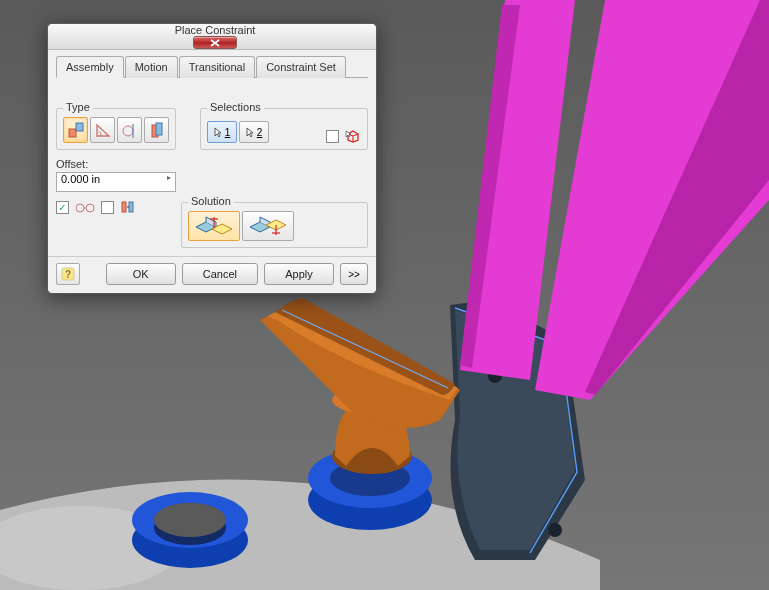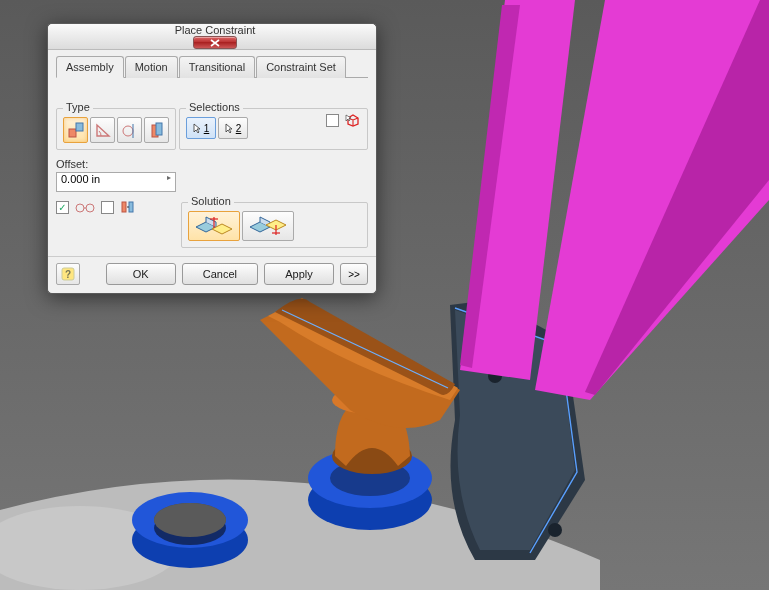--- a/index.html
+++ b/index.html
@@ -64,36 +64,36 @@
     cursor: pointer;
     position: relative;
     top: 1px;
     color: #333;
   }
   .tab.active {
     background: #f0f0f0;
     border-bottom: 1px solid #f0f0f0;
     font-weight: normal;
   }
-  .row1 { display: flex; gap: 3px; margin-top: 30px; }
+  .row1 { display: flex; gap: 24px; margin-top: 30px; }
   .group {
     border: 1px solid #c8c8c8;
     border-radius: 2px;
     padding: 4px 6px 6px 6px;
     position: relative;
   }
   .group-label {
     position: absolute;
     top: -8px; left: 6px;
     background: #f0f0f0;
     padding: 0 3px;
     color: #333;
   }
   .group-type { width: 120px; }
-  .group-sel { flex: 1; display: flex; align-items: flex-start; }
+  .group-sel { flex: 1; display: flex; align-items: flex-end; }
   .btnrow { display: flex; gap: 2px; margin-top: 4px; }
   .iconbtn {
     width: 26px; height: 26px;
     border: 1px solid #aaa;
     background: linear-gradient(180deg,#fdfdfd,#e6e6e6);
     border-radius: 2px;
     display: flex; align-items: center; justify-content: center;
     cursor: pointer;
   }
   .iconbtn.active { 

